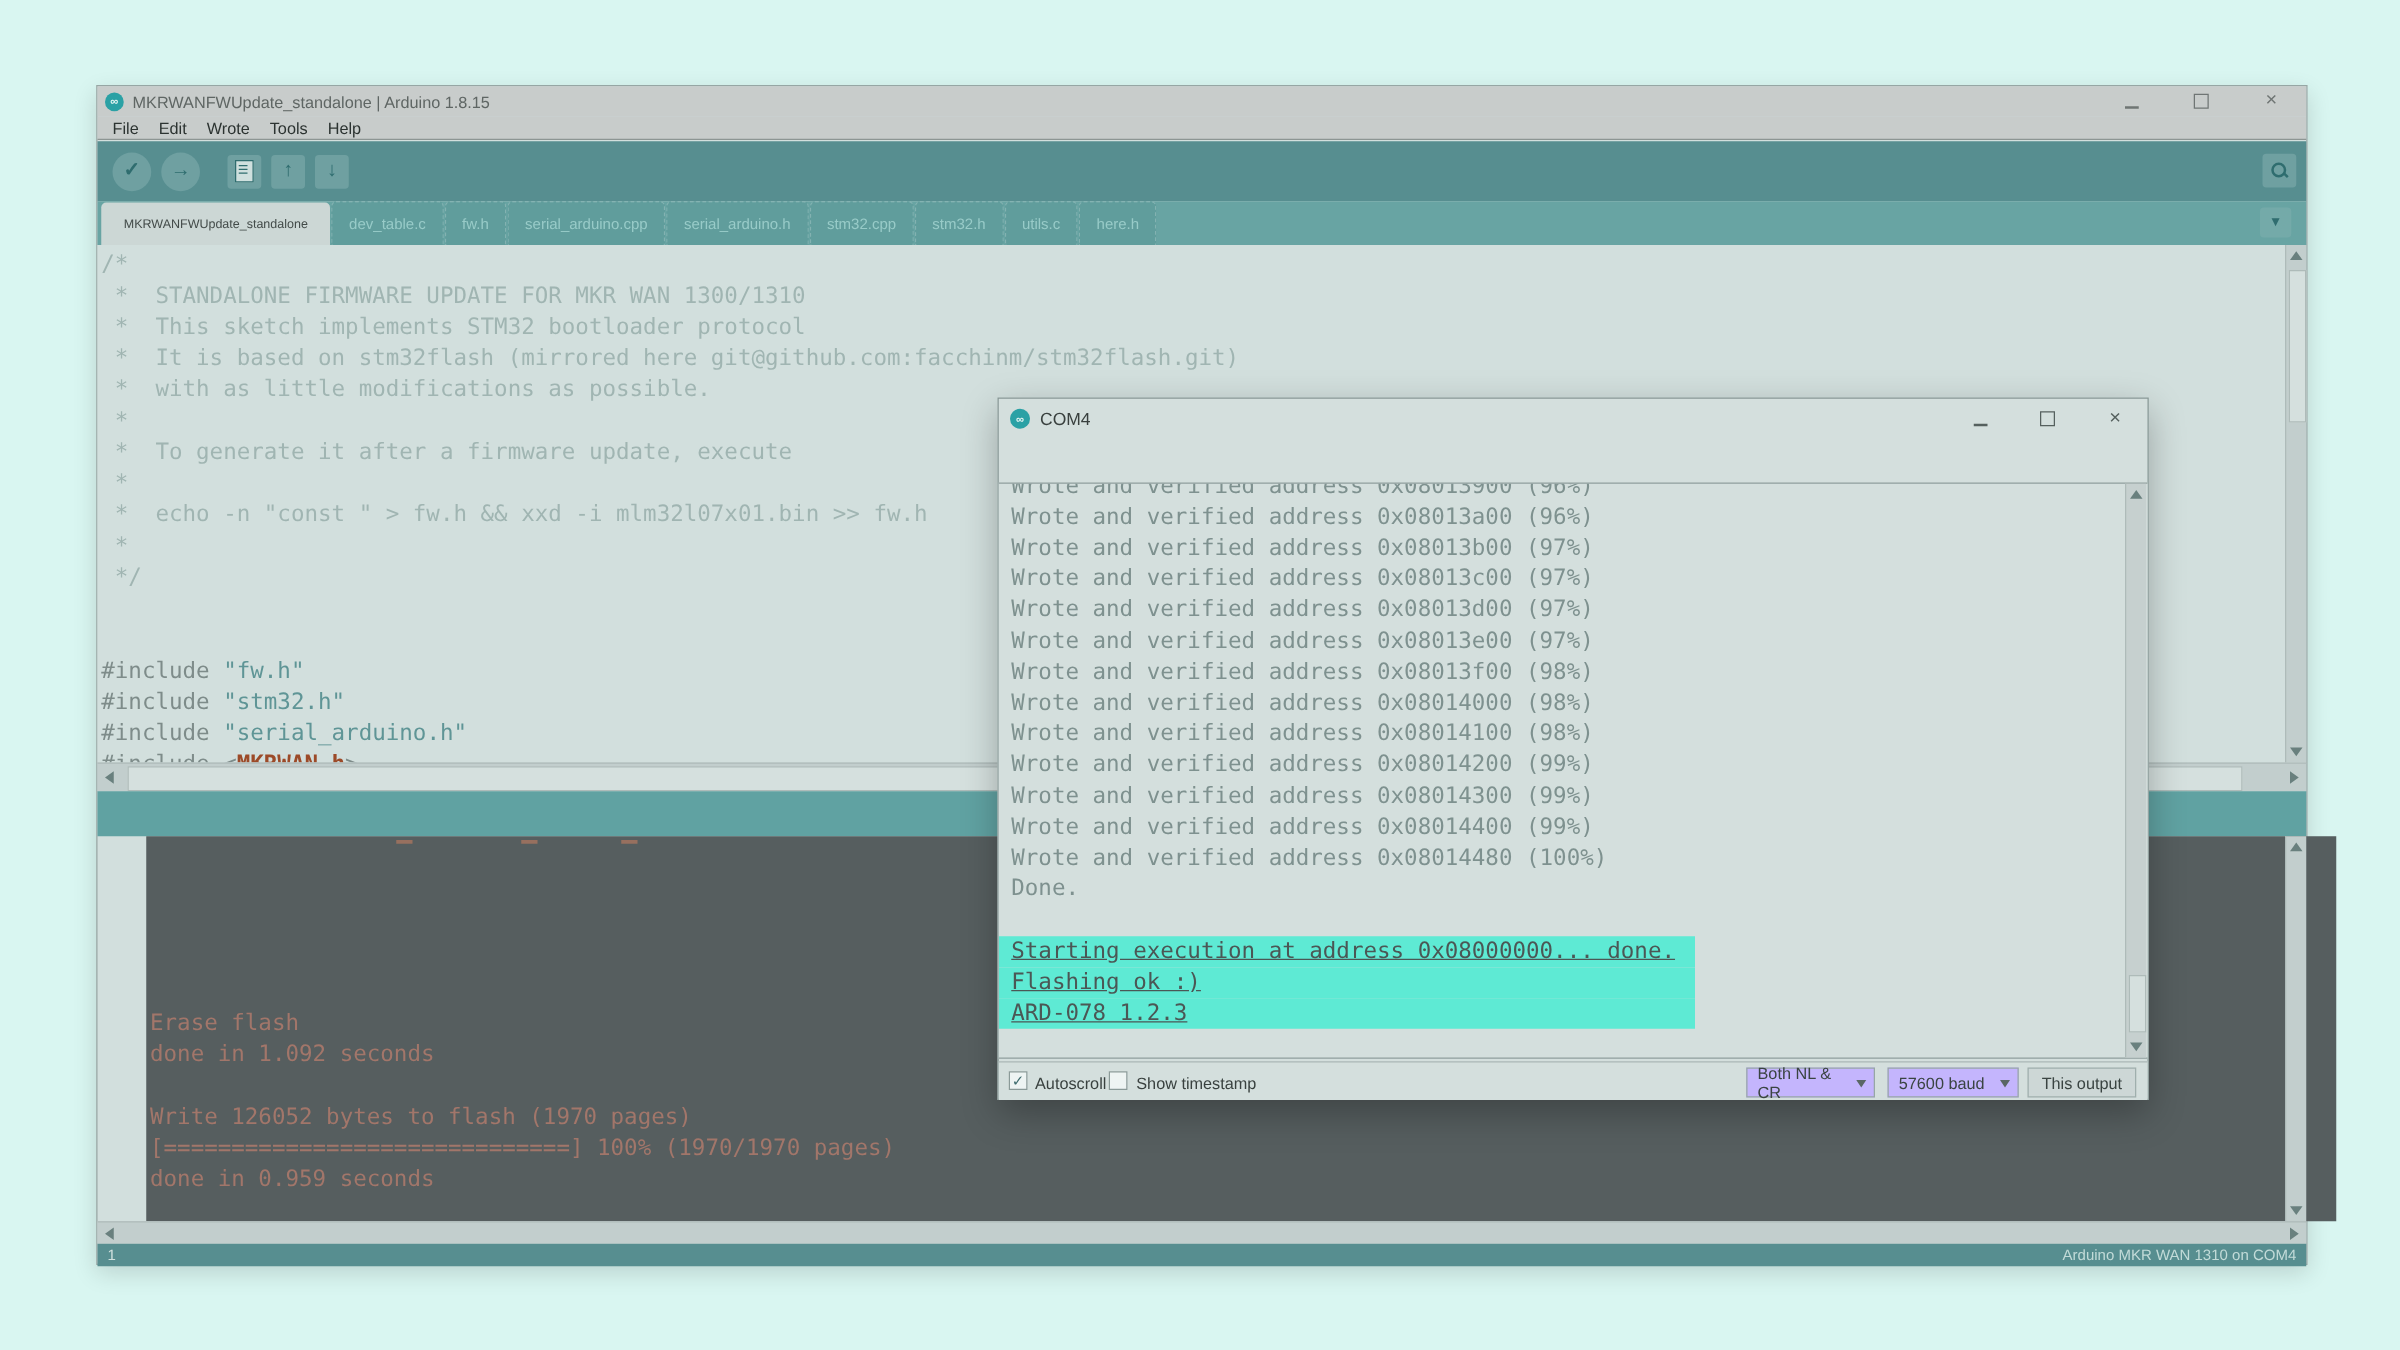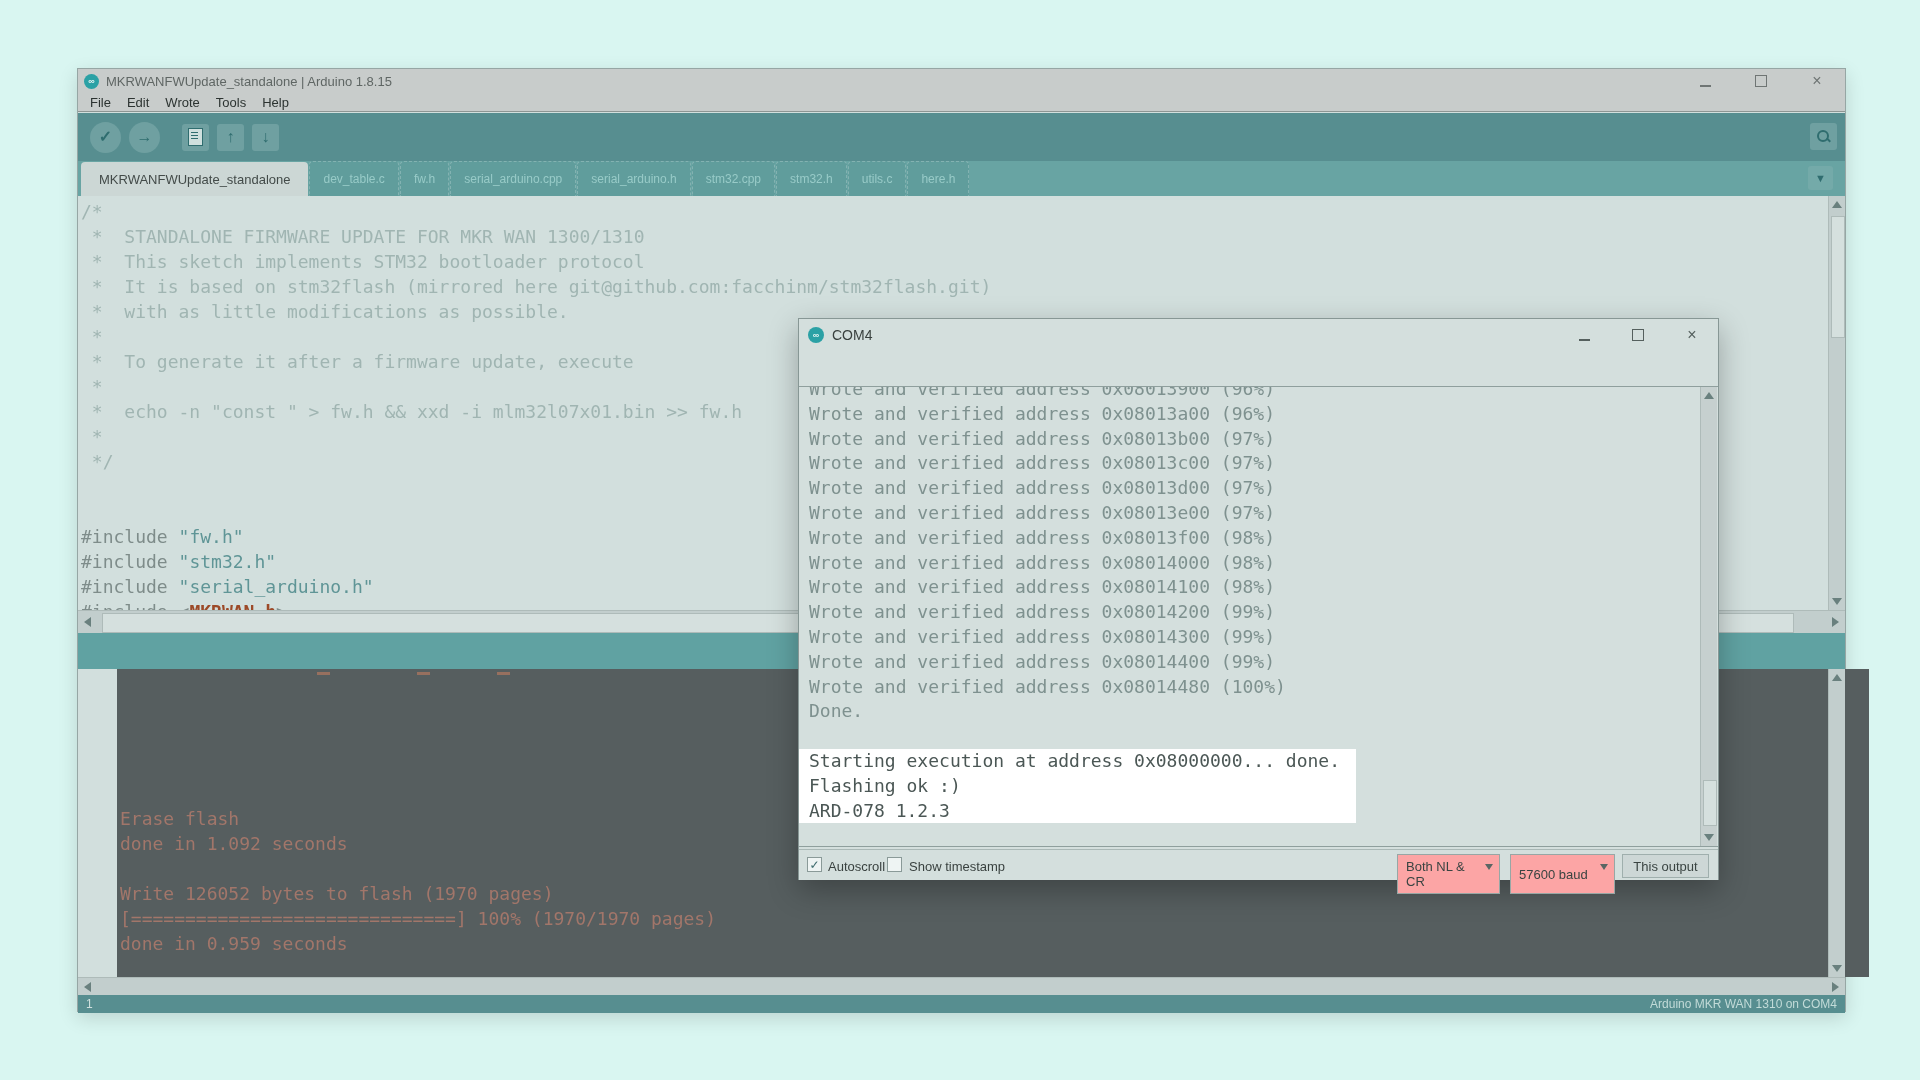--- a/index.html
+++ b/index.html
@@ -55,21 +55,21 @@
   .tabbar{
     position:absolute;left:0;top:92px;width:100%;height:35px;background:#68a4a3;
     display:flex;align-items:flex-end;padding-left:3px;box-sizing:border-box;
   }
   .tab{
     height:34px;display:flex;align-items:center;padding:0 13px;margin-right:1px;
     background:#609d9c;color:#98cbc8;font-size:12px;
     border:1px dashed rgba(255,255,255,.22);border-bottom:none;
     border-radius:4px 4px 0 0;white-space:nowrap;cursor:pointer;
   }
-  .tab.active{background:#ccd7d5;color:#434b49;font-size:13px;border:none;padding:0 18px;}
+  .tab.active{background:#ccd7d5;color:#434b49;font-size:10px;border:none;padding:0 18px;}
   .tab-dropdown{
     position:absolute;right:12px;top:5px;width:25px;height:24px;border-radius:3px;
     background:#74aaa9;display:flex;align-items:center;justify-content:center;
     color:#2f6d6f;font-size:11px;cursor:pointer;
   }
   
   .editor{
     position:absolute;left:0;top:127px;width:1752px;height:414px;overflow:hidden;
     background:#d2dfdd;font-family:"DejaVu Sans Mono","Liberation Mono",monospace;
     font-size:18px;line-height:25px;padding:3px 0 0 3px;box-sizing:border-box;white-space:pre;
@@ -134,36 +134,36 @@
   }
   .serial-output{
     position:absolute;left:0px;top:67px;width:919px;height:461px;box-sizing:border-box;
     border:1px solid #8f9f9d;border-left:none;border-right:none;
     background:#d4dfdd;overflow:hidden;
     font-family:"DejaVu Sans Mono","Liberation Mono",monospace;font-size:18px;line-height:24.8px;
     color:#7e918f;white-space:pre;
   }
   .serial-text{position:absolute;left:0;top:-10px;width:100%;}
   .serial-line{height:24.8px;padding-left:10px;}
-  .serial-line.hl{background:#ffffff;color:#4b5755;width:547px;}
+  .serial-line.hl{background:#5eead4;color:#4b5755;width:547px;text-decoration:underline;}
   .serial-scroll{position:absolute;right:1px;top:68px;width:17px;height:459px;background:#c6d0cf;border-left:1px solid #aebbb9;box-sizing:border-box;}
   .serial-scroll .vthumb{bottom:20px;height:44px;}
   .serial-bottombar{
     position:absolute;left:0;top:530px;width:100%;height:31px;box-sizing:border-box;
     border-top:1px solid #aab8b6;background:#d4dfdd;font-size:13px;color:#39413f;
   }
   .checkbox{
     position:absolute;top:7px;width:15px;height:15px;box-sizing:border-box;
     background:#eef4f3;border:1px solid #8a9a98;display:flex;align-items:center;justify-content:center;
     font-size:12px;color:#3d6b6d;cursor:pointer;
   }
   .cb-label{position:absolute;top:9px;}
   .combo{
-    position:absolute;top:4px;height:40px;box-sizing:border-box;
-    background:#fca5a5;border:1px solid #97a7a5;display:flex;align-items:center;
+    position:absolute;top:4px;height:24px;box-sizing:border-box;
+    background:#c4b5fd;border:1px solid #97a7a5;display:flex;align-items:center;
     padding:0 18px 0 8px;color:#3a4442;font-size:13px;cursor:pointer;
   }
   .combo:after{
     content:"";position:absolute;right:6px;top:9px;width:0;height:0;
     border-left:4px solid transparent;border-right:4px solid transparent;border-top:6px solid #5a6664;
   }
   .clear-btn{
     position:absolute;top:4px;left:823px;width:87px;height:24px;box-sizing:border-box;
     background:#cdd7d6;border:1px solid #9fafad;display:flex;align-items:center;justify-content:center;
     color:#3a4442;font-size:13px;cursor:pointer;

